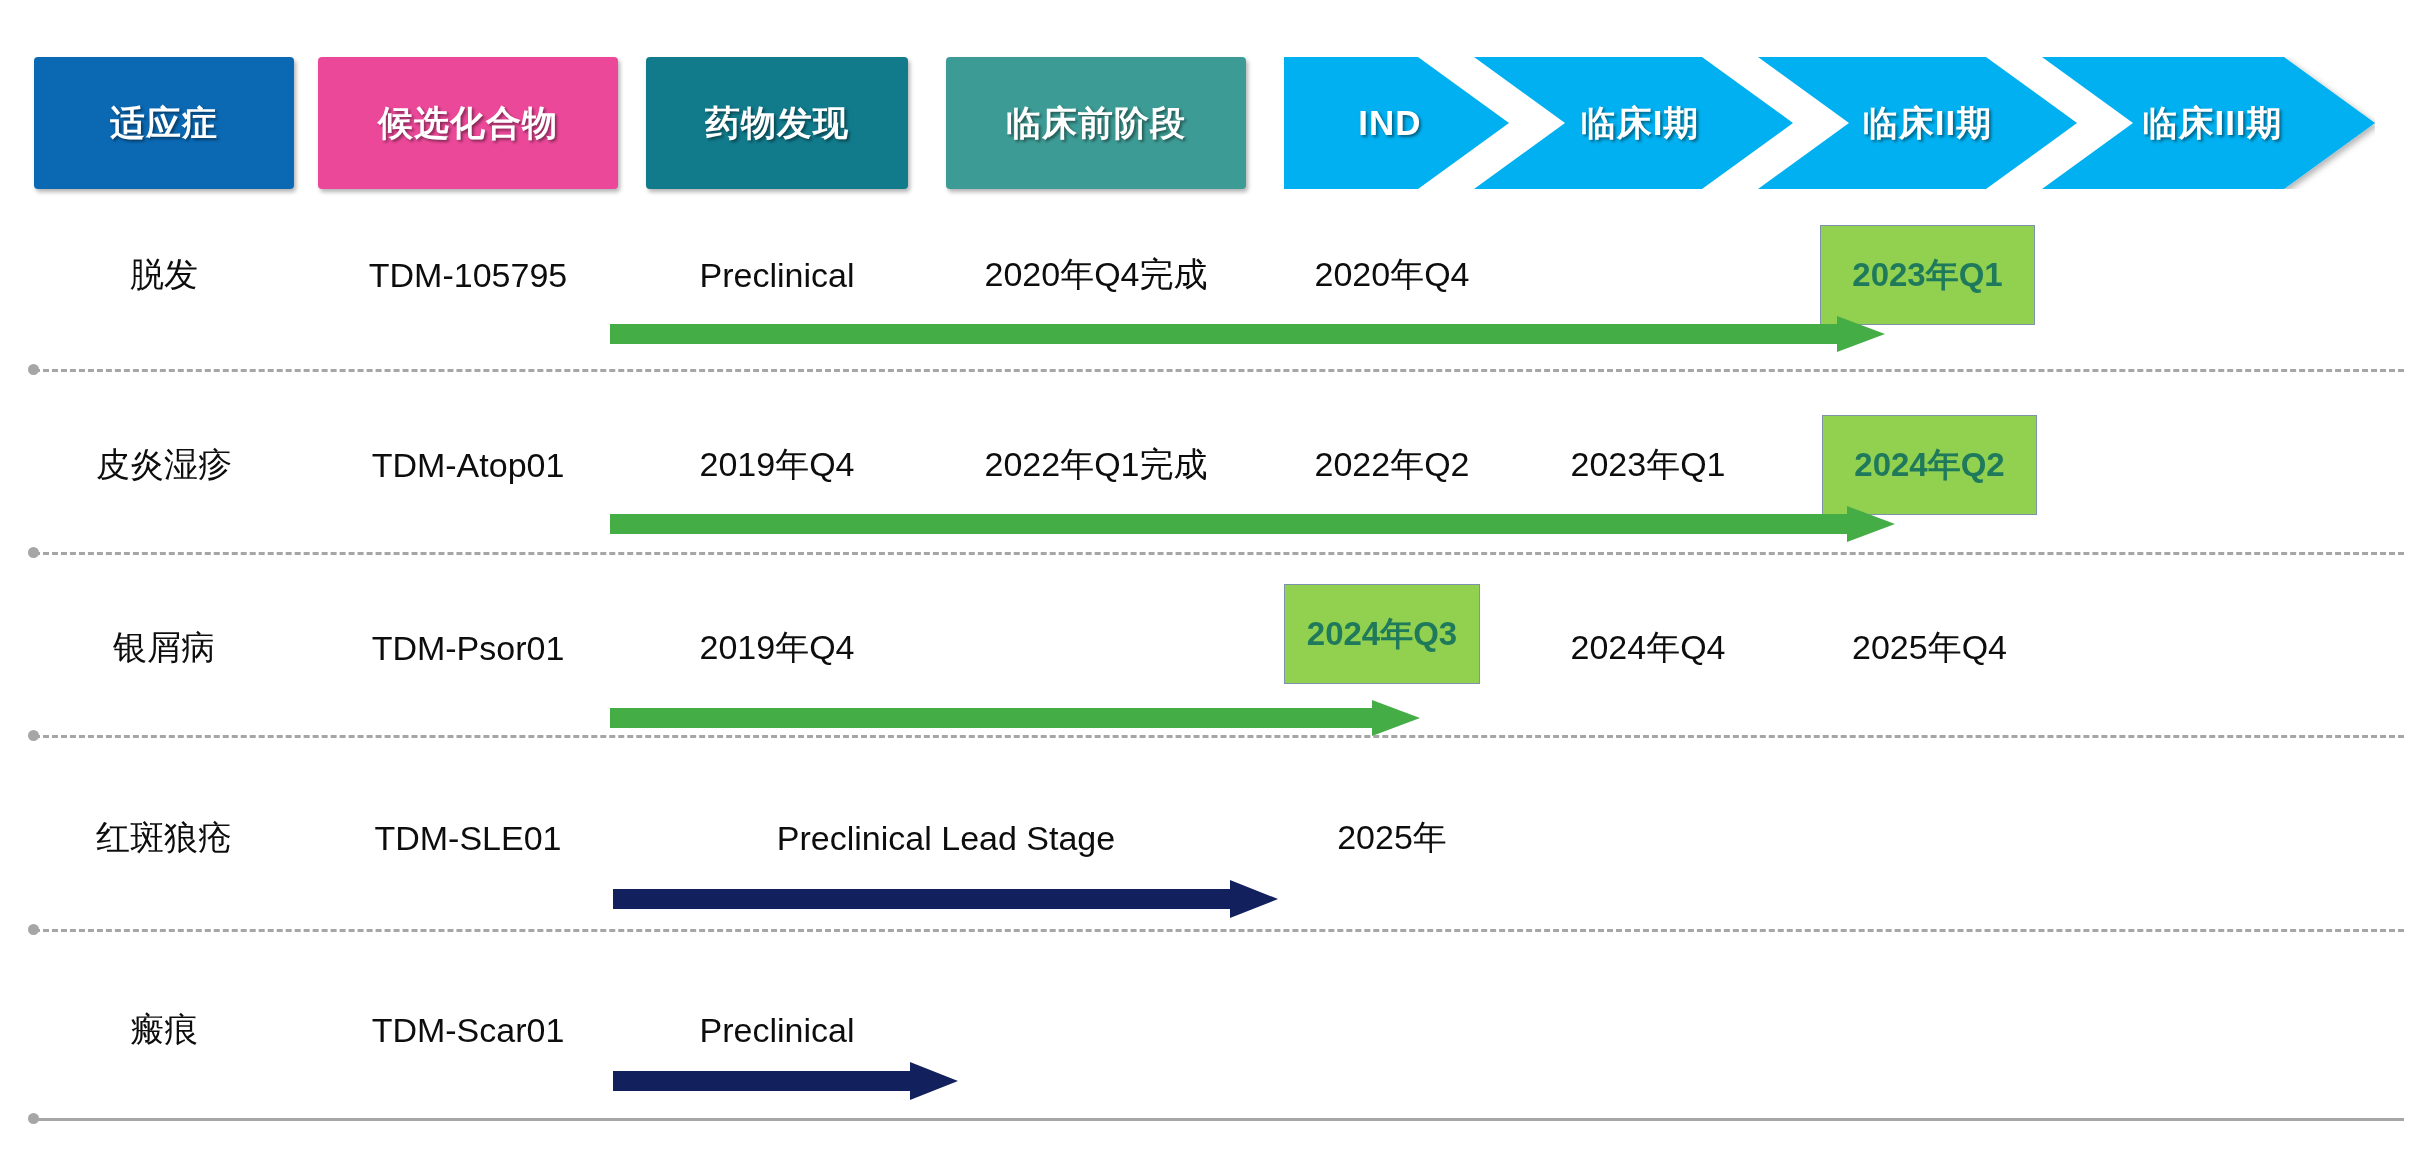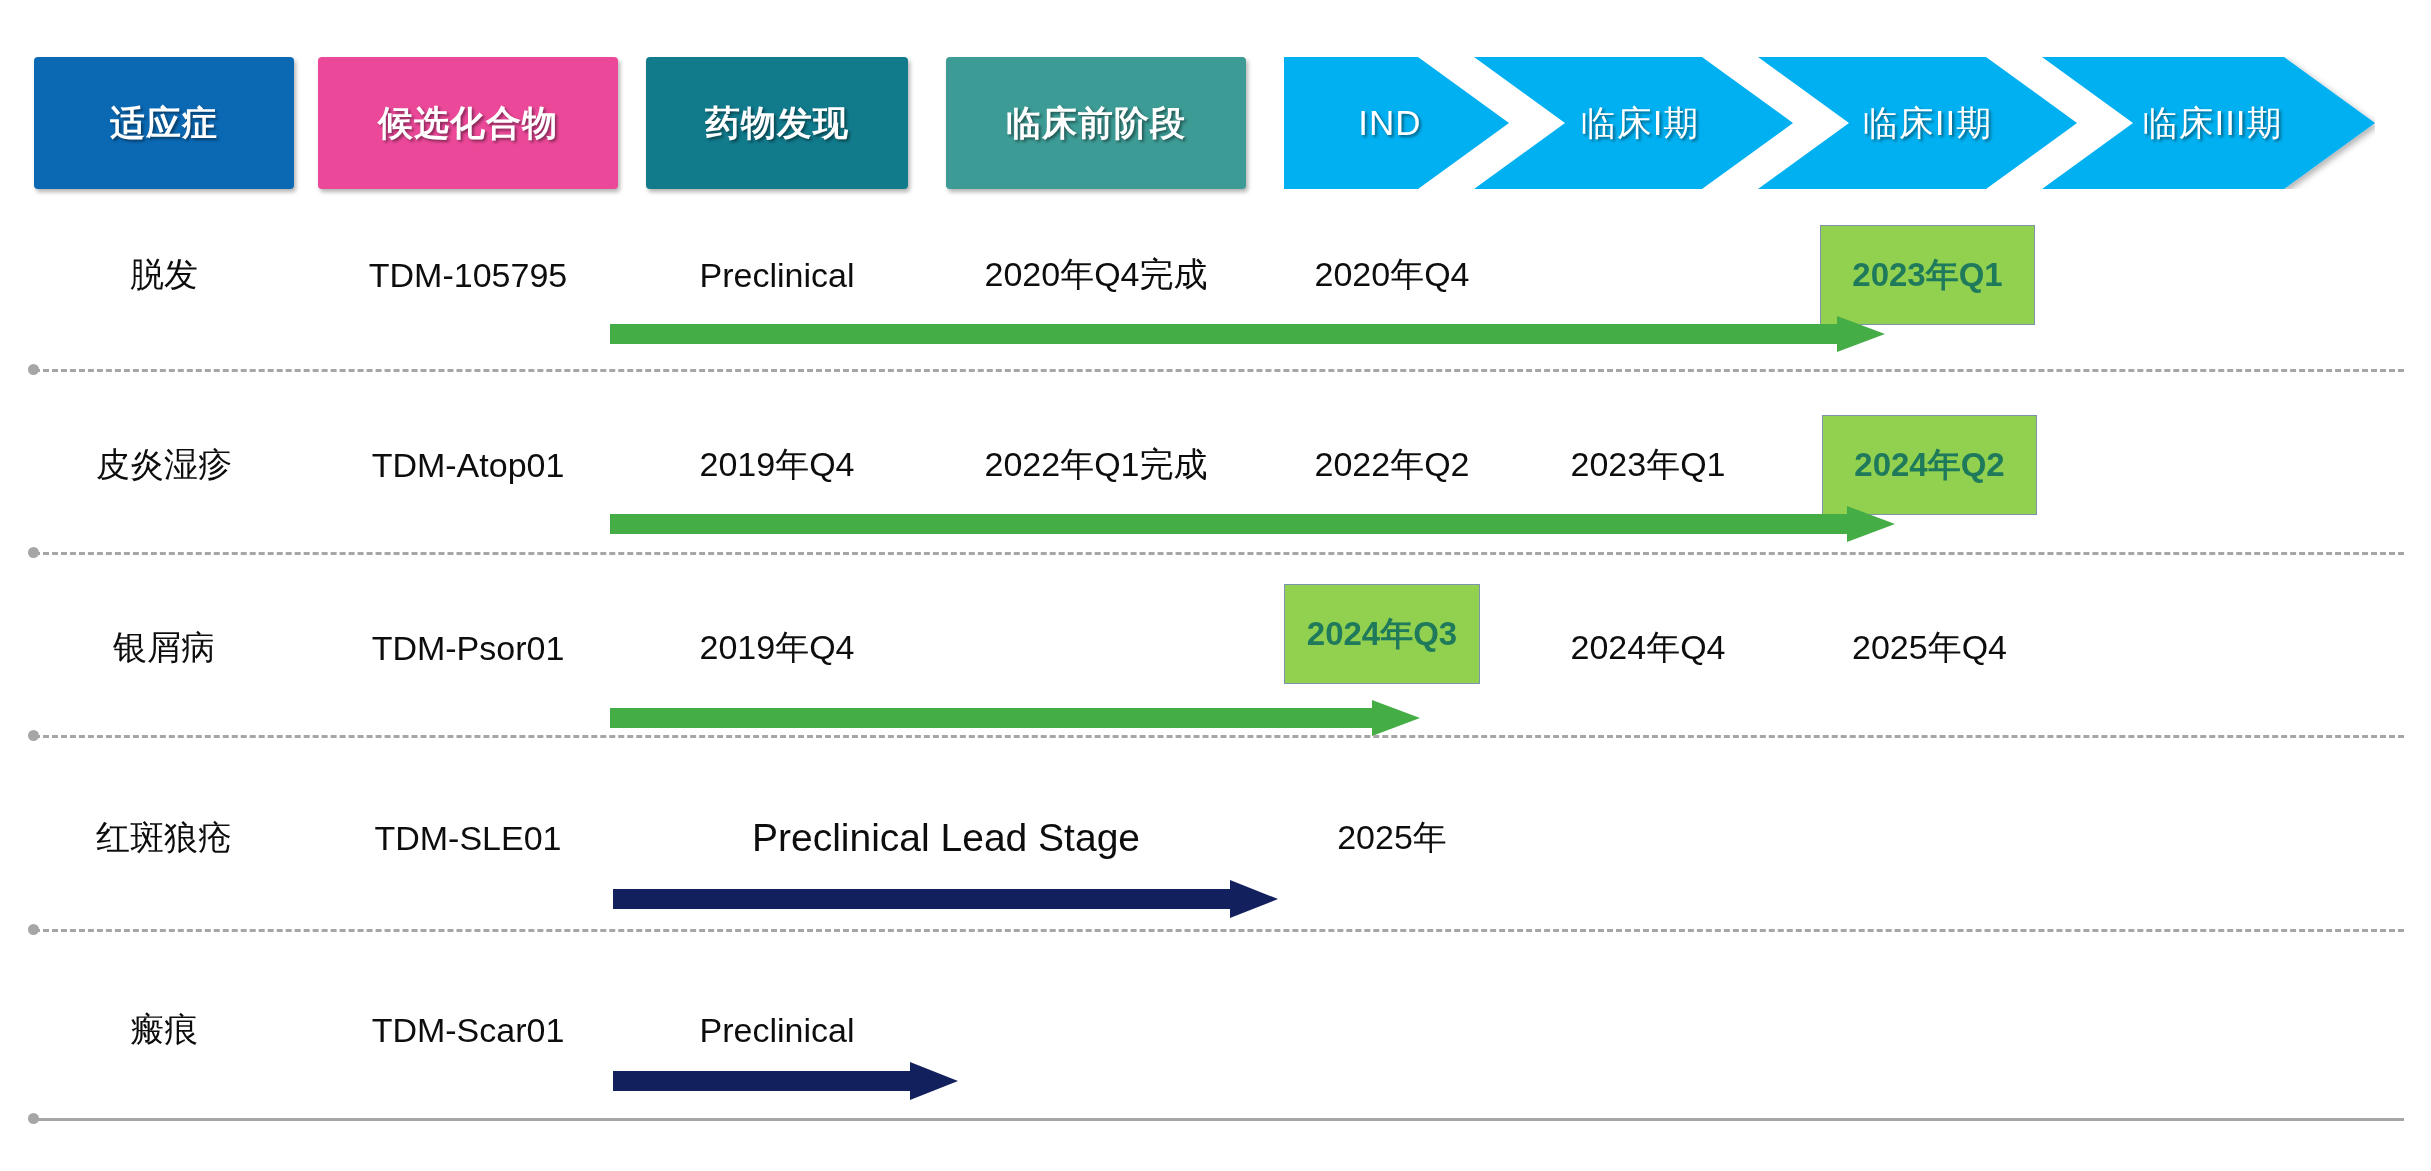--- a/index.html
+++ b/index.html
@@ -52,39 +52,39 @@
     position: absolute;
     top: 57px;
     height: 132px;
     display: flex;
     align-items: center;
     justify-content: center;
     pointer-events: none;
   }
   .chev-label span {
     color: #ffffff;
-    font-weight: normal;
+    font-weight: bold;
     font-size: 35px;
     letter-spacing: 1px;
     text-shadow: 2px 2px 3px rgba(0,0,0,0.45);
     white-space: nowrap;
   }
 
   
   .cell {
     position: absolute;
     display: flex;
     align-items: center;
     justify-content: center;
     font-size: 34px;
     color: #0d0d0d;
     white-space: nowrap;
     box-sizing: border-box;
   }
-  .cell.wide { font-size: 39px; }
+  .cell.wide { font-size: 34px; }
 
   .milestone {
     position: absolute;
     background: #92d050;
     border: 1px solid #7d92ad;
     display: flex;
     align-items: center;
     justify-content: center;
     box-sizing: border-box;
   }

